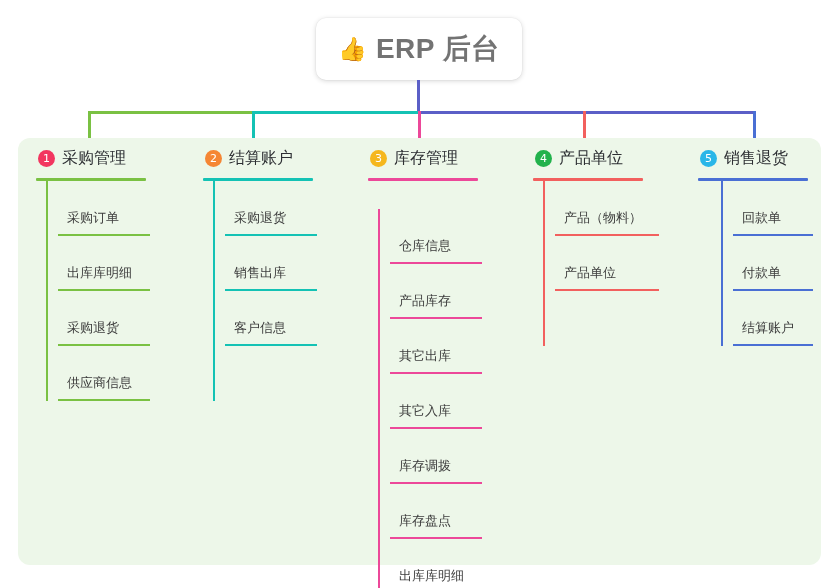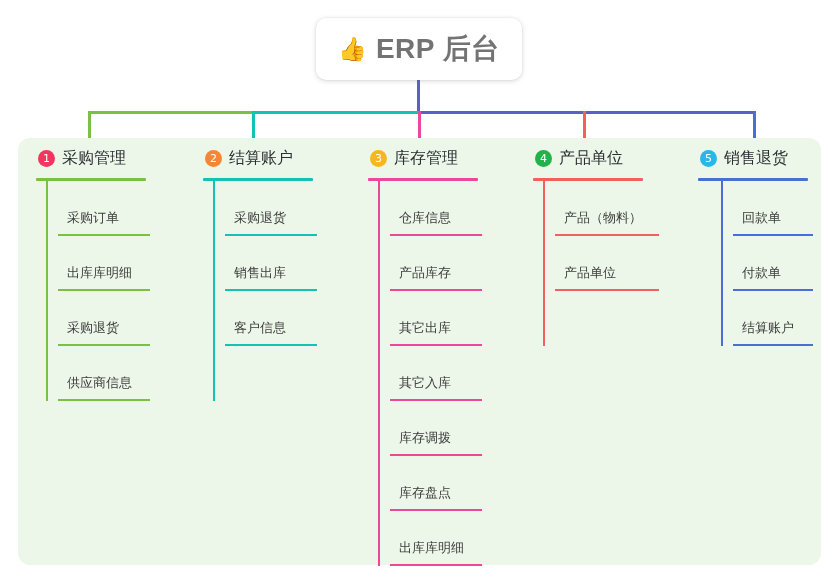--- a/index.html
+++ b/index.html
@@ -131,21 +131,21 @@
             <div class="leaf-rule" style="width: 92px; background: rgb(20, 194, 180);"></div>
           </div>
         </div>
       </div>
       <div class="col" style="left: 368px;">
         <div class="col-head">
           <span class="badge" style="background: rgb(245, 183, 29);">3</span>
           <span class="col-title">库存管理</span>
         </div>
         <div class="head-rule" style="width: 110px; background: rgb(236, 72, 153);"></div>
-        <div class="leaves" style="height: 302px;">
+        <div class="leaves" style="height: 302px; margin-top: 28px;">
           <div class="spine" style="background: rgb(236, 72, 153); height: 385px;"></div>
           <div class="leaf">
             <span class="leaf-label">仓库信息</span>
             <div class="leaf-rule" style="width: 92px; background: rgb(236, 72, 153);"></div>
           </div>
           <div class="leaf">
             <span class="leaf-label">产品库存</span>
             <div class="leaf-rule" style="width: 92px; background: rgb(236, 72, 153);"></div>
           </div>
           <div class="leaf">

